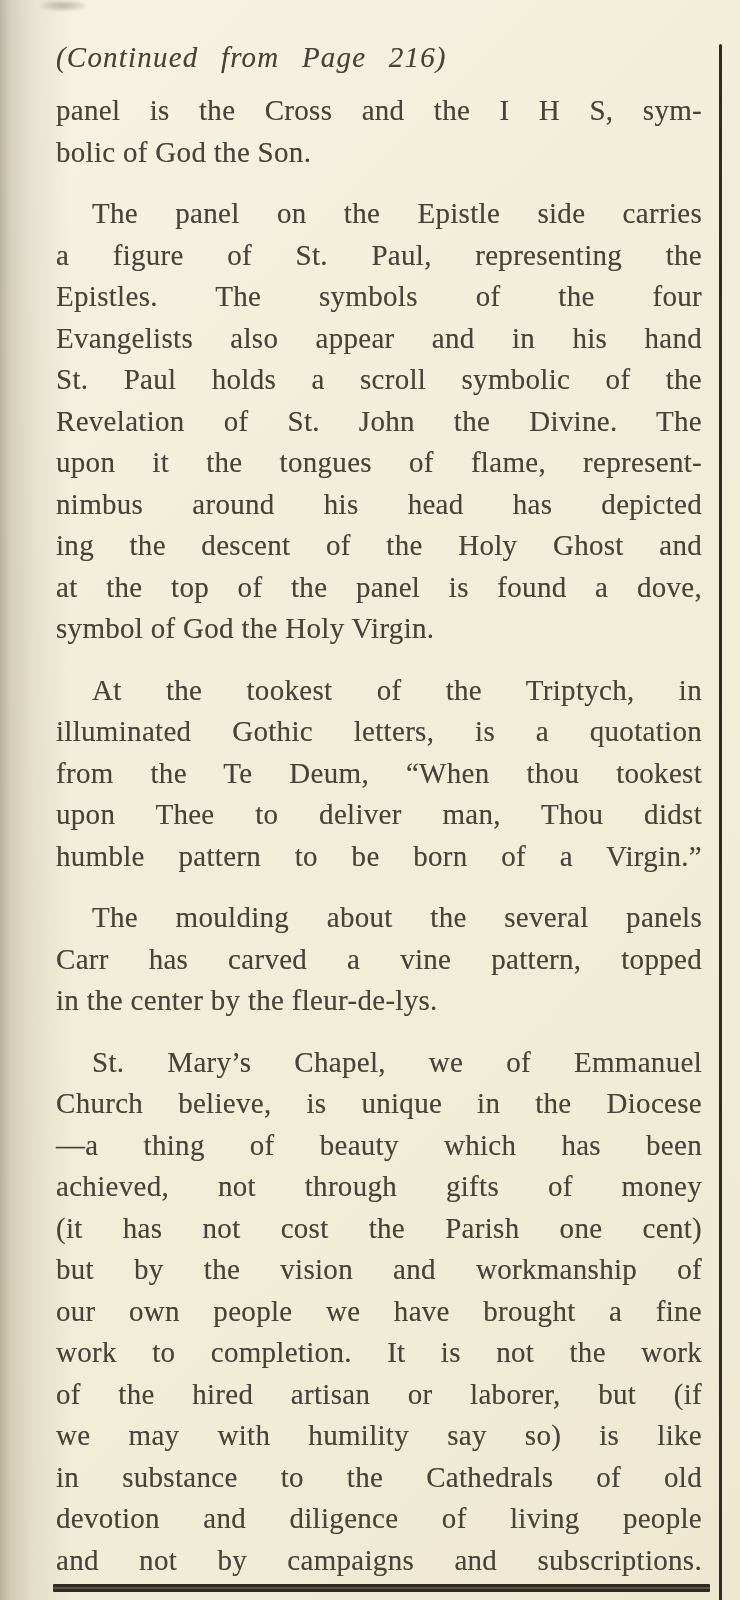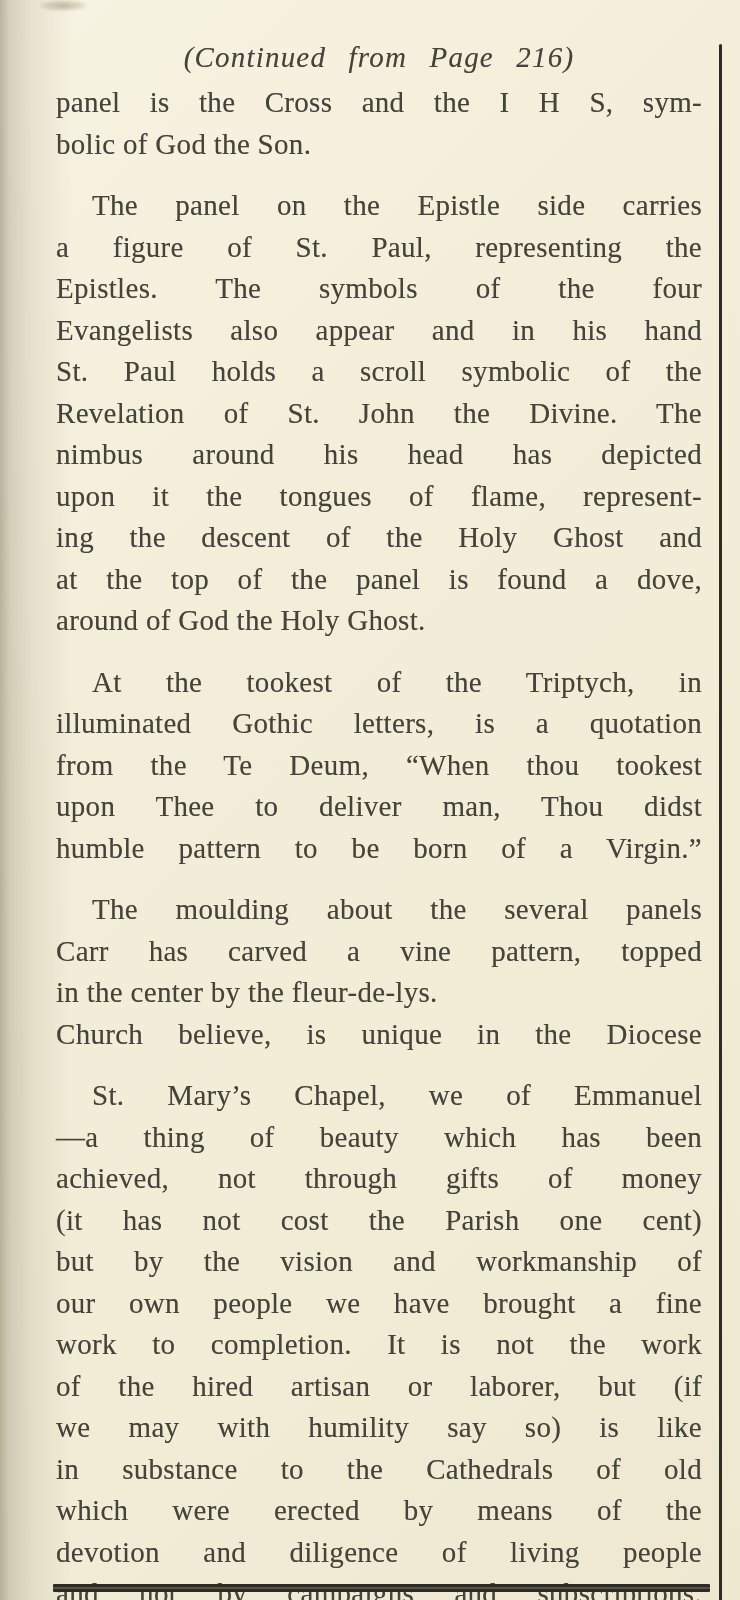--- a/index.html
+++ b/index.html
@@ -31,25 +31,24 @@
     position: absolute;
     left: 56px; top: 34px; width: 646px;
     color: var(--text-color, #46433a);
     font-size: 29px;
     letter-spacing: 0.3px;
     text-shadow: 0 0 0.6px rgba(70,67,58,0.45);
   }
   .continuation-note {
     height: 46px;
     line-height: 46px;
-    text-align: center;
     font-style: italic;
     word-spacing: 14px;
     letter-spacing: 1.2px;
-    margin-bottom: 2px;
+    margin-bottom: 10px;
     white-space: nowrap;
   }
   .paragraph { margin: 0; }
   .line {
     height: 41.5px;
     line-height: 41.5px;
     text-align: justify;
     text-align-last: justify;
     white-space: nowrap; 
   }
@@ -88,51 +87,50 @@
         <div class="line">panel is the Cross and the I H S, sym-</div>
         <div class="line endline">bolic of God the Son.</div>
       </div>
       <div class="paragraph">
         <div class="line indent">The panel on the Epistle side carries</div>
         <div class="line">a figure of St. Paul, representing the</div>
         <div class="line">Epistles. The symbols of the four</div>
         <div class="line">Evangelists also appear and in his hand</div>
         <div class="line">St. Paul holds a scroll symbolic of the</div>
         <div class="line">Revelation of St. John the Divine. The</div>
+        <div class="line">upon it the tongues of flame, represent-</div>
         <div class="line">nimbus around his head has depicted</div>
-        <div class="line">upon it the tongues of flame, represent-</div>
         <div class="line">ing the descent of the Holy Ghost and</div>
         <div class="line">at the top of the panel is found a dove,</div>
-        <div class="line endline">around of God the Holy Ghost.</div>
+        <div class="line endline">symbol of God the Holy Virgin.</div>
       </div>
       <div class="paragraph">
         <div class="line indent">At the tookest of the Triptych, in</div>
         <div class="line">illuminated Gothic letters, is a quotation</div>
         <div class="line">from the Te Deum, “When thou tookest</div>
         <div class="line">upon Thee to deliver man, Thou didst</div>
         <div class="line">humble pattern to be born of a Virgin.”</div>
       </div>
       <div class="paragraph">
         <div class="line indent">The moulding about the several panels</div>
         <div class="line">Carr has carved a vine pattern, topped</div>
         <div class="line endline">in the center by the fleur-de-lys.</div>
       </div>
       <div class="paragraph">
+        <div class="line indent">St. Mary’s Chapel, we of Emmanuel</div>
         <div class="line">Church believe, is unique in the Diocese</div>
-        <div class="line indent">St. Mary’s Chapel, we of Emmanuel</div>
         <div class="line">—a thing of beauty which has been</div>
         <div class="line">achieved, not through gifts of money</div>
         <div class="line">(it has not cost the Parish one cent)</div>
         <div class="line">but by the vision and workmanship of</div>
         <div class="line">our own people we have brought a fine</div>
         <div class="line">work to completion. It is not the work</div>
         <div class="line">of the hired artisan or laborer, but (if</div>
         <div class="line">we may with humility say so) is like</div>
         <div class="line">in substance to the Cathedrals of old</div>
-        <div class="line">which were erected by means of the</div>
         <div class="line">devotion and diligence of living people</div>
         <div class="line">and not by campaigns and subscriptions.</div>
       </div>
     </div>
 
   <div class="column-rule"></div>
   <div class="bottom-rule"></div>
 </div>
 
 </body></html>

